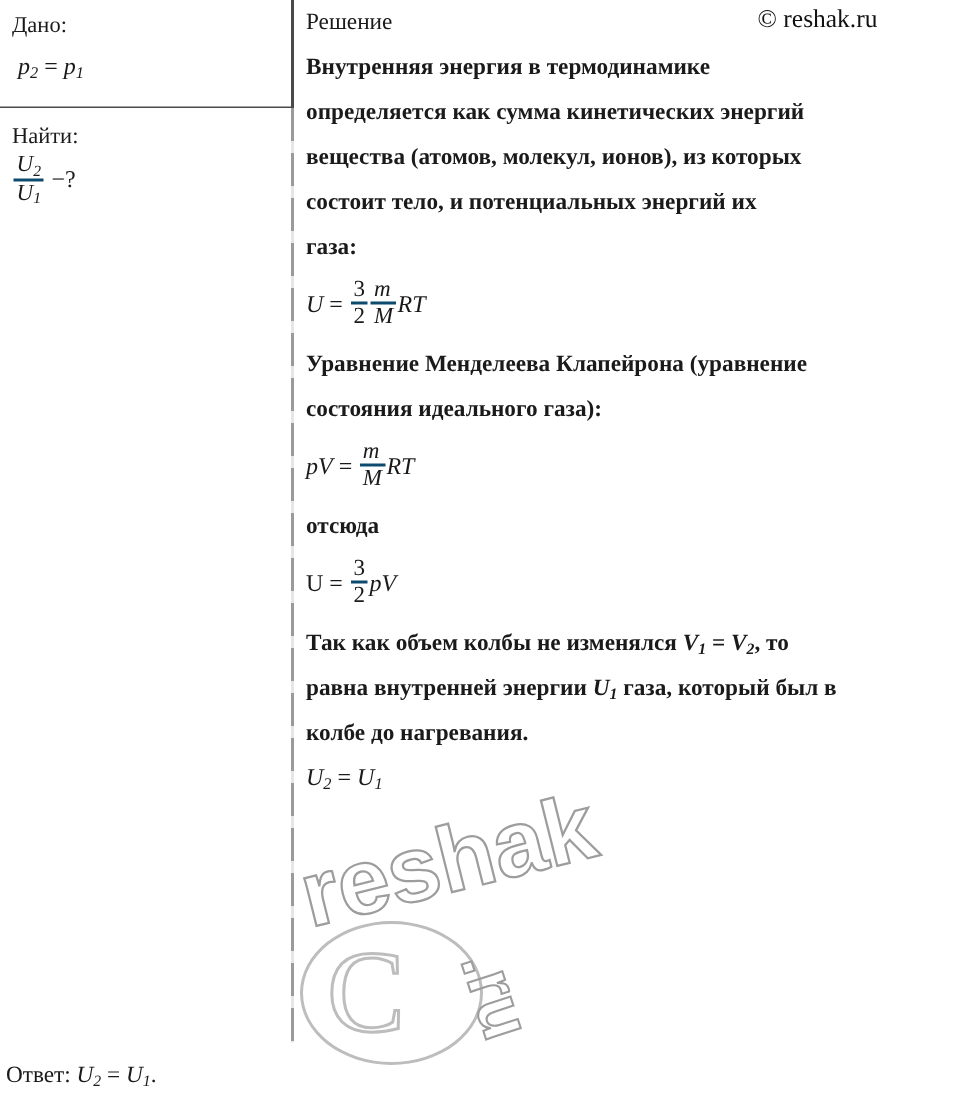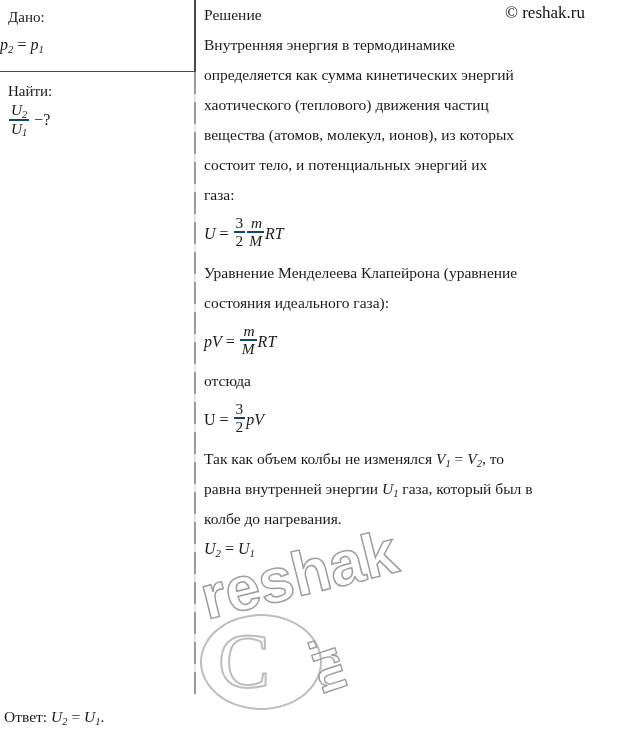--- a/index.html
+++ b/index.html
@@ -94,20 +94,21 @@
     font-size: 15px;
     line-height: 30px;
     white-space: nowrap;
   }
 
   .para {
     font-size: 15.5px;
     line-height: 30px;
     margin: 0;
     white-space: nowrap;
+    font-weight: bold;
   }
 
   .heading {
     font-size: 15.5px;
     line-height: 30px;
     margin: 0;
   }
 
   
   .math {
@@ -121,21 +122,21 @@
     font-size: 0.68em;
     vertical-align: baseline;
     position: relative;
     top: 0.28em;
   }
 
   
   .frac {
     display: inline-block;
     vertical-align: middle;
-    text-align: right;
+    text-align: left;
     font-style: italic;
     line-height: 1.05;
     position: relative;
     top: -0.1em;
     margin: 0 1px;
   }
   .frac .num { display: block; padding: 0 2px; font-size: 0.96em; }
   .frac .den {
     display: block;
     padding: 0 2px;
@@ -144,21 +145,21 @@
   }
 
   .eq {
     font-size: 16px;
     line-height: 30px;
     white-space: nowrap;
   }
 
   
   .left-row-dano   { position: absolute; left: 8px; top: 2px; }
-  .left-row-p      { position: absolute; left: 0; top: 30px; }
+  .left-row-p      { position: absolute; left: 12px; top: 30px; }
   .left-row-naiti  { position: absolute; left: 8px; top: 76px; }
   .left-row-u      { position: absolute; left: 8px; top: 104px; }
 
   
   .rc-line { height: 30px; }
   .rc-eq-tall { height: 48px; display: flex; align-items: center; }
 
   
   .answer {
     position: absolute;
@@ -276,21 +277,20 @@
       <div class="seg-dark"></div>
       <div class="seg-light"></div>
     </div>
 
     <div class="col-right">
 
       <div class="rc-line heading">Решение</div>
 
       <div class="rc-line para">Внутренняя энергия в термодинамике</div>
       <div class="rc-line para">определяется как сумма кинетических энергий</div>
-      <div class="rc-line para">хаотического (теплового) движения частиц</div>
       <div class="rc-line para">вещества (атомов, молекул, ионов), из которых</div>
       <div class="rc-line para">состоит тело, и потенциальных энергий их</div>
       <div class="rc-line para">газа:</div>
 
       <div class="rc-eq-tall eq">
         <span class="math">U</span>
         &nbsp;<span>=</span>&nbsp;
         <span class="frac">
           <span class="num math-up">3</span>
           <span class="den math-up">2</span>

